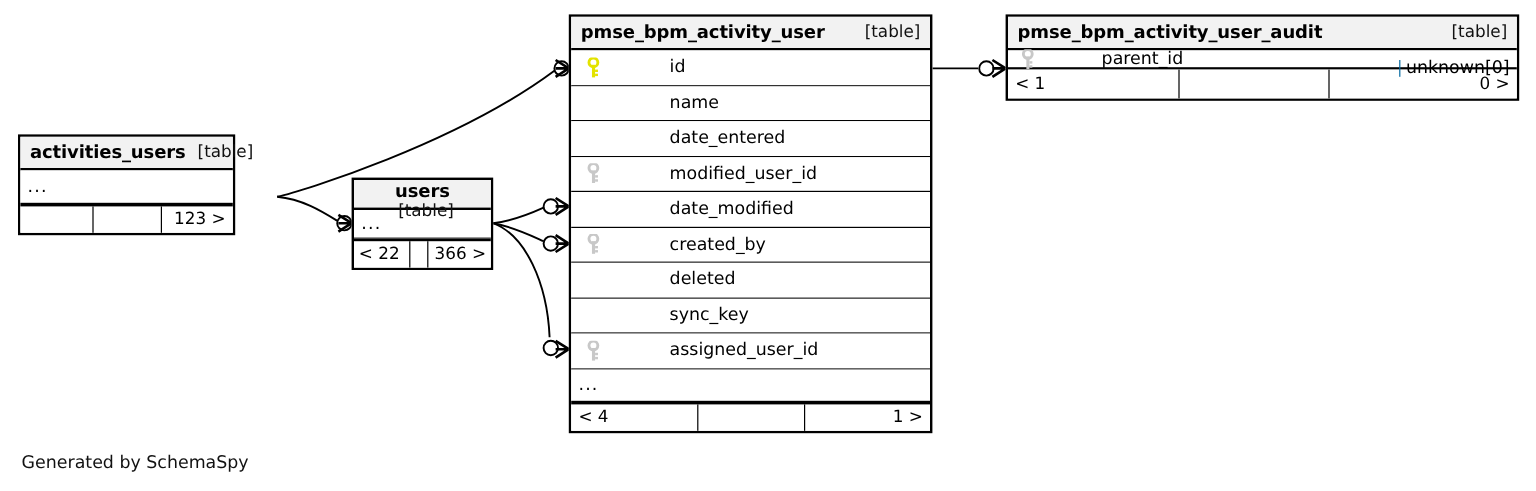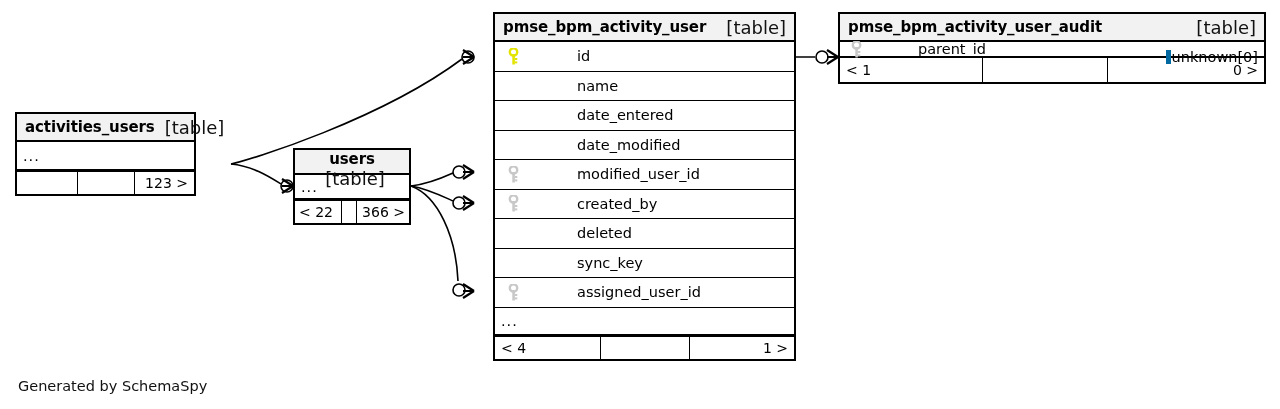--- a/index.html
+++ b/index.html
@@ -46,21 +46,21 @@
     justify-content: space-between;
     padding: 0 8px;
     white-space: nowrap;
   }
   .tbl-name {
     font-weight: bold;
     font-size: 15px;
     letter-spacing: -0.1px;
   }
   .tbl-tag {
-    font-size: 18px;
+    font-size: 14px;
     color: #111111;
     padding-left: 10px;
   }
 
   .tbl-row {
     box-sizing: border-box;
     height: 29.5px;
     border-bottom: 1px solid #000000;
     display: flex;
     align-items: center;
@@ -77,21 +77,21 @@
     align-items: center;
     justify-content: center;
   }
   .cell-col {
     flex: 1 1 auto;
     font-size: 14.5px;
     overflow: hidden;
   }
   .cell-type {
     box-sizing: border-box;
-    border-left: 5px solid #0369a1;
+    border-left: 1px solid #0369a1;
     padding: 0 6px;
     font-size: 14.5px;
     text-align: left;
     margin-top: 16px;
   }
   .row-ellipsis {
     padding-left: 6px;
     font-size: 14.5px;
     letter-spacing: 1px;
   }
@@ -214,21 +214,21 @@
     <div class="tbl-row" style="height:24px;">
       <span class="row-ellipsis">...</span>
     </div>
     <div class="tbl-footer">
       <div class="foot-cell foot-left" style="width:46px; padding:0 4px;">&lt; 22</div>
       <div class="foot-cell foot-mid" style="width:16px; padding:0;"></div>
       <div class="foot-cell foot-right" style="flex:1 1 auto; padding:0 4px;">366 &gt;</div>
     </div>
   </div>
 
-  <div class="table-box" style="left:474px; top:12px; width:303px;margin-left:19px;">
+  <div class="table-box" style="left:474px; top:12px; width:303px;">
     <div class="tbl-header">
       <span class="tbl-name">pmse_bpm_activity_user</span>
       <span class="tbl-tag">[table]</span>
     </div>
 
     <div class="tbl-row">
       <span class="cell-key">
         <svg class="key-icon" width="11" height="17" viewBox="0 0 11 17">
           <circle cx="5.5" cy="4" r="3.7" fill="none" stroke="#e3e300" stroke-width="2.4"></circle>
           <rect x="4.3" y="6" width="2.6" height="10.5" fill="#e3e300"></rect>
@@ -243,37 +243,37 @@
       <span class="cell-key"></span>
       <span class="cell-col">name</span>
     </div>
 
     <div class="tbl-row">
       <span class="cell-key"></span>
       <span class="cell-col">date_entered</span>
     </div>
 
     <div class="tbl-row">
-      <span class="cell-key"></span>
-      <span class="cell-col">date_modified</span>
-    </div>
-
-    <div class="tbl-row">
       <span class="cell-key">
         <svg class="key-icon" width="11" height="17" viewBox="0 0 11 17">
           <circle cx="5.5" cy="4" r="3.7" fill="none" stroke="#c8c8c8" stroke-width="2.4"></circle>
           <rect x="4.3" y="6" width="2.6" height="10.5" fill="#c8c8c8"></rect>
           <rect x="6.9" y="10" width="2.4" height="2" fill="#c8c8c8"></rect>
           <rect x="6.9" y="13.4" width="2.4" height="2" fill="#c8c8c8"></rect>
         </svg>
       </span>
       <span class="cell-col">modified_user_id</span>
     </div>
 
     <div class="tbl-row">
+      <span class="cell-key"></span>
+      <span class="cell-col">date_modified</span>
+    </div>
+
+    <div class="tbl-row">
       <span class="cell-key">
         <svg class="key-icon" width="11" height="17" viewBox="0 0 11 17">
           <circle cx="5.5" cy="4" r="3.7" fill="none" stroke="#c8c8c8" stroke-width="2.4"></circle>
           <rect x="4.3" y="6" width="2.6" height="10.5" fill="#c8c8c8"></rect>
           <rect x="6.9" y="10" width="2.4" height="2" fill="#c8c8c8"></rect>
           <rect x="6.9" y="13.4" width="2.4" height="2" fill="#c8c8c8"></rect>
         </svg>
       </span>
       <span class="cell-col">created_by</span>
     </div>

